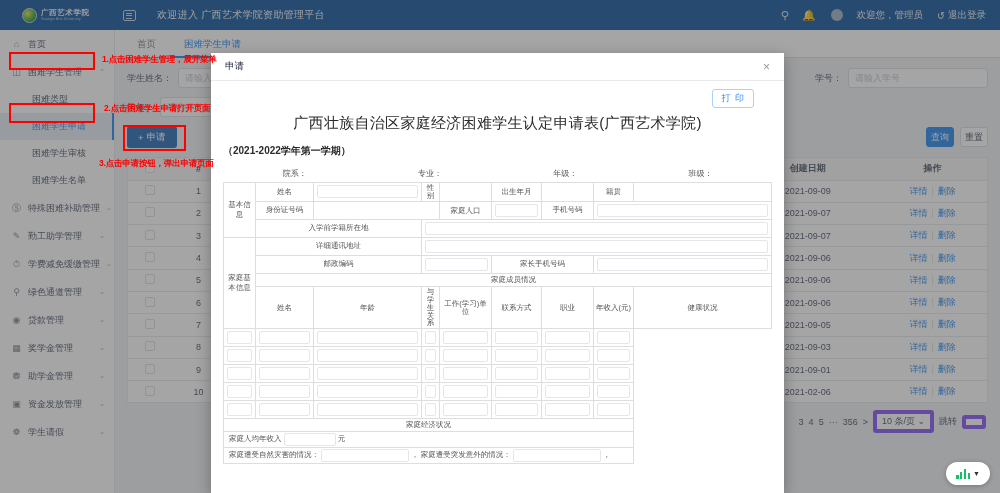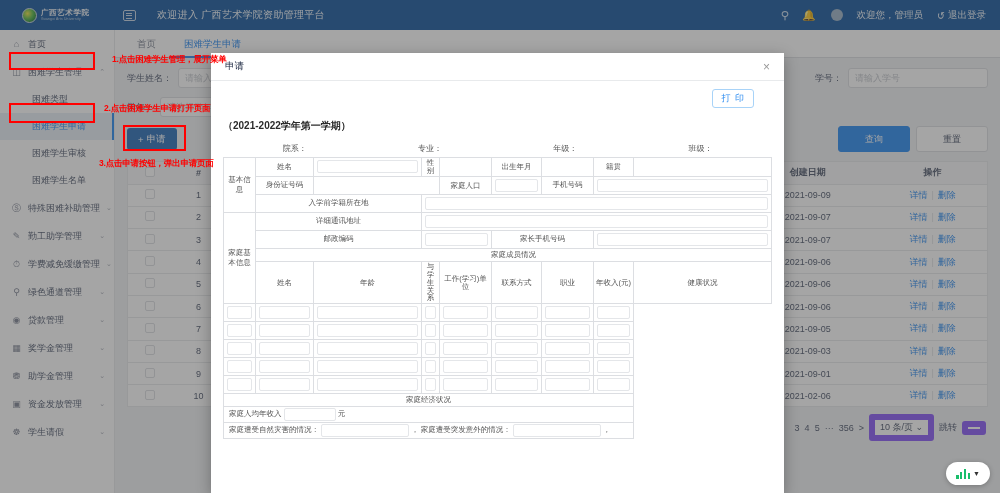--- a/index.html
+++ b/index.html
@@ -71,40 +71,40 @@
   .flabel { font-size: 9px; color: #515a6e; white-space: nowrap; }
   .finput {
     height: 20px; border: 1px solid #dcdee2; border-radius: 3px; background: #fff;
     font-size: 9px; color: #c5c8ce; padding: 0 6px; display: flex; align-items: center;
   } .w-md { width: 120px; } .w-lg { width: 140px; }
   .btn-apply {
     height: 22px; padding: 0 11px; background: #2d6fb8; color: #fff; border: none;
     border-radius: 3px; font-size: 9.5px; cursor: pointer; display: inline-flex;
     align-items: center; gap: 3px; font-family: inherit;
   }
-  .btn-sm { height: 26px; padding: 0 26px; border-radius: 3px; font-size: 9px; cursor: pointer; font-family: inherit; border: 1px solid #dcdee2; background: #fff; color: #515a6e; }
+  .btn-sm { height: 20px; padding: 0 4px; border-radius: 3px; font-size: 9px; cursor: pointer; font-family: inherit; border: 1px solid #dcdee2; background: #fff; color: #515a6e; }
   .btn-primary-sm { background: #2d8cf0; border-color: #2d8cf0; color: #fff; }
 
   
   .tablewrap { margin: 4px 12px 0 12px; background: #fff; border: 1px solid #e8eaec; border-bottom: none; }
   table.dt { width: 100%; border-collapse: collapse; table-layout: fixed; }
   table.dt th {
     background: #f8f8f9; font-size: 9px; color: #515a6e; font-weight: 700;
     height: 22px; border-bottom: 1px solid #e8eaec; text-align: center;
   }
   table.dt td {
     font-size: 9px; color: #515a6e; height: 22.3px; border-bottom: 1px solid #e8eaec; text-align: center;
   }
   .cbx { width: 10px; height: 10px; border: 1px solid #dcdee2; border-radius: 2px; background: #fff; display: inline-block; cursor: pointer; }
   .link { color: #2d8cf0; cursor: pointer; }
   .sep { color: #dcdee2; margin: 0 4px; }
 
   .pager { display: flex; align-items: center; justify-content: flex-end; gap: 5px; padding: 7px 14px 0 0; font-size: 9px; color: #515a6e; }
   .pg { cursor: pointer; }
-  .pgbox { border: 6px solid #8b5cf6; border-radius: 3px; padding: 1px 5px; background: #fff; cursor: pointer; }
+  .pgbox { border: 4px solid #8b5cf6; border-radius: 3px; padding: 1px 5px; background: #fff; cursor: pointer; }
 
   
   .mask { position: absolute; inset: 0; background: rgba(55,55,55,.45); }
   .modal {
     position: absolute; left: 211px; top: 53px; width: 573px; height: 440px;
     background: #fff; box-shadow: 0 4px 14px rgba(0,0,0,.3); overflow: hidden;
   }
   .modal-head {
     height: 28px; border-bottom: 1px solid #e8eaec; display: flex; align-items: center;
     padding: 0 14px; font-size: 9.5px; color: #17233d;
@@ -421,20 +421,21 @@
 
   <div class="modal">
     <div class="modal-head">
       <span>申请</span>
       <span class="modal-x">×</span>
     </div>
     <div class="modal-body">
       <div class="print-row">
         <button class="btn-print">打 印</button>
       </div>
+      <div class="form-title">广西壮族自治区家庭经济困难学生认定申请表(广西艺术学院)</div>
       <div class="form-sub">（2021-2022学年第一学期）</div>
 
       <div class="hdr-row">
         <span>院系：</span>
         <span>专业：</span>
         <span>年级：</span>
         <span>班级：</span>
       </div>
 
       <table class="ft">
@@ -672,21 +673,21 @@
           </tr>
         </tbody>
       </table>
     </div>
   </div>
 
   <div class="rbox" style="left:9px; top:52px; width:86px; height:18px;"></div>
   <div class="rbox" style="left:9px; top:103px; width:86px; height:20px;"></div>
   <div class="rbox" style="left:123px; top:125px; width:63px; height:26px;"></div>
 
-  <div class="anno" style="left:112px; top:54px;">1.点击困难学生管理，展开菜单</div>
+  <div class="anno" style="left:102px; top:54px;">1.点击困难学生管理，展开菜单</div>
   <div class="anno" style="left:104px; top:103px;">2.点击困难学生申请打开页面</div>
   <div class="anno" style="left:99px; top:158px;">3.点击申请按钮，弹出申请页面</div>
 
   <div class="floatw">
     <span class="bars">
       <i style="height:4px"></i>
         <i style="height:7px"></i>
         <i style="height:10px"></i>
         <i style="height:6px"></i>
     </span>

